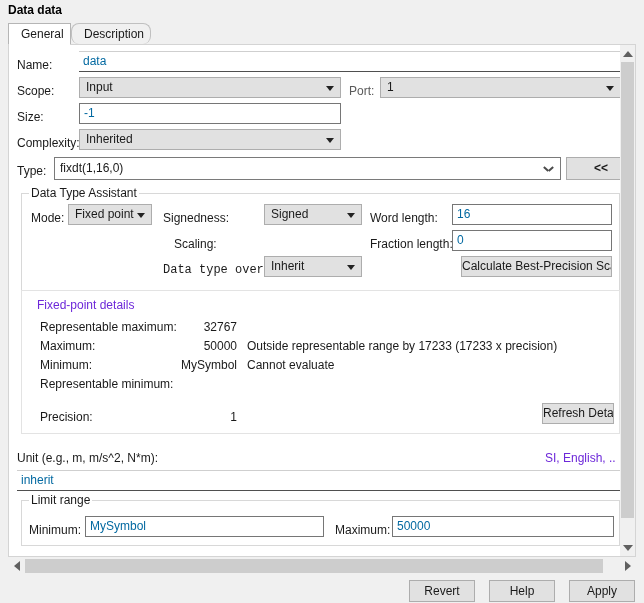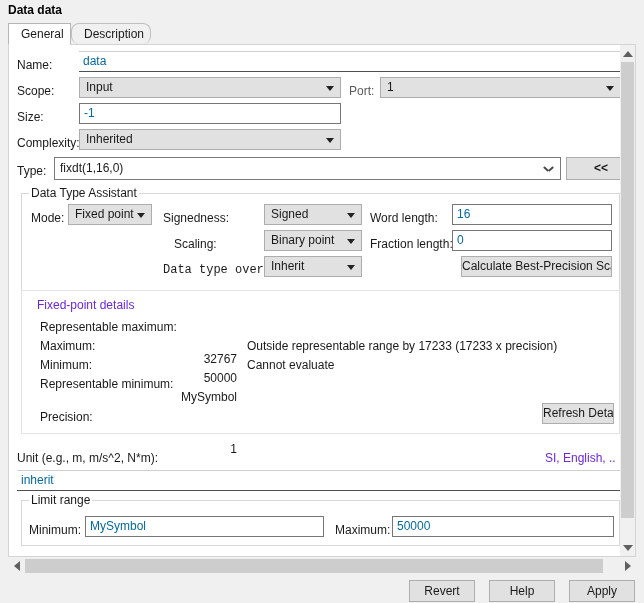--- a/index.html
+++ b/index.html
@@ -133,21 +133,21 @@
   .link {
     position: absolute; font-size: 12px; color: #6d28d9;
     white-space: nowrap; cursor: pointer; line-height: 16px;
   }
   .detail-name {
     position: absolute; font-size: 12px; color: #1a1a1a;
     white-space: nowrap; line-height: 16px;
   }
   .detail-val {
     position: absolute; font-size: 12px; color: #1a1a1a;
-    white-space: nowrap; line-height: 16px; text-align: right; margin-top: 32px;
+    white-space: nowrap; line-height: 16px; text-align: right;
   }
   .detail-note {
     position: absolute; font-size: 12px; color: #1a1a1a;
     white-space: nowrap; line-height: 16px;
   }
 
   
   .vscroll {
     position: absolute; right: 0px; top: 0px; width: 15px; height: 511px;
     background: #f0f0f0;
@@ -257,24 +257,20 @@
       <div class="lbl" style="left:154px; top:165px;">Signedness:</div>
       <div class="combo" style="left:255px; top:159px; width:98px;">
         <span>Signed</span>
         <span class="caret"></span>
       </div>
 
       <div class="lbl" style="left:361px; top:165px;">Word length:</div>
       <div class="tbox" style="left:443px; top:159px; width:160px;">16</div>
 
       <div class="lbl" style="left:154px; top:191px;margin-left:11px;">Scaling:</div>
-      <div class="combo" style="left:255px; top:185px; width:98px;">
-        <span>Binary point</span>
-        <span class="caret"></span>
-      </div>
 
       <div class="lbl" style="left:361px; top:191px;">Fraction length:</div>
       <div class="tbox" style="left:443px; top:185px; width:160px;">0</div>
 
       <div class="lbl" style="left:154px; top:217px;font-family:Liberation Mono, monospace;">Data type override:</div>
       <div class="combo" style="left:255px; top:211px; width:98px;">
         <span>Inherit</span>
         <span class="caret"></span>
       </div>
 

